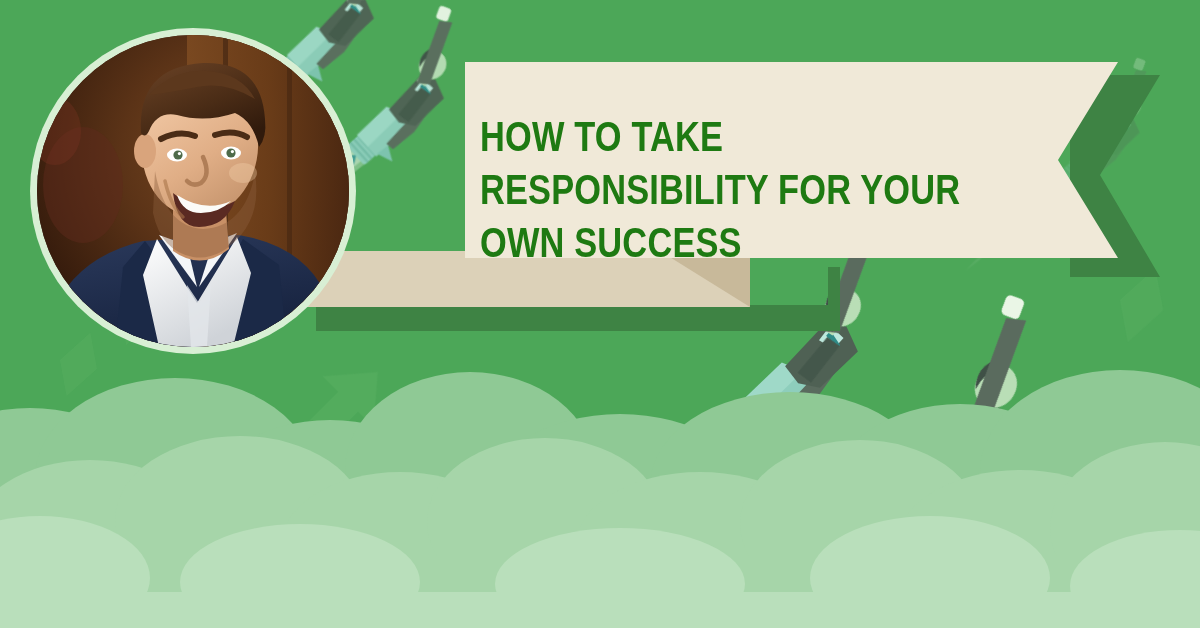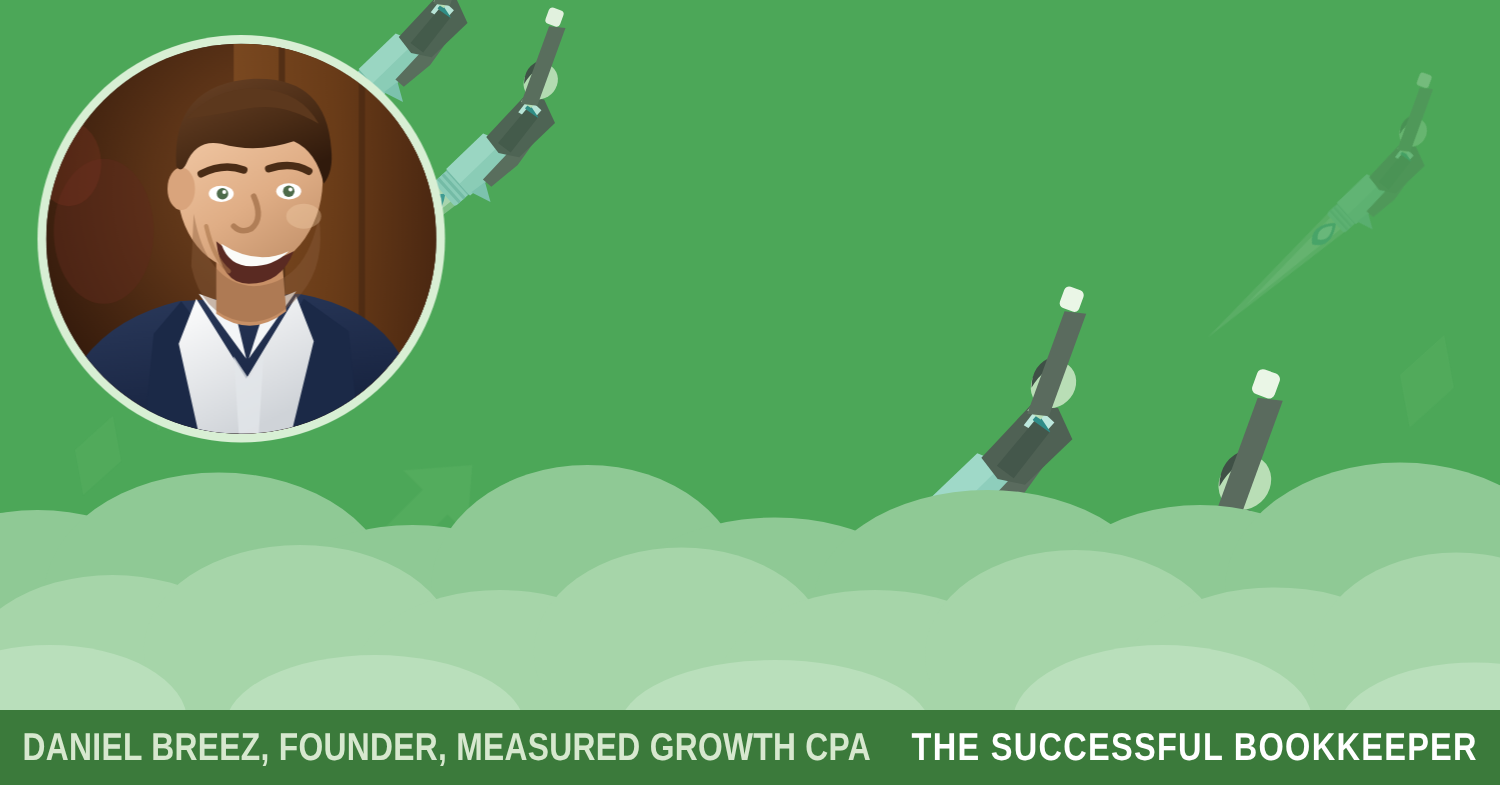--- a/index.html
+++ b/index.html
@@ -226,20 +226,37 @@
           <ellipse cx="300" cy="582" rx="120" ry="58"></ellipse>
           <ellipse cx="620" cy="584" rx="125" ry="56"></ellipse>
           <ellipse cx="930" cy="578" rx="120" ry="62"></ellipse>
           <ellipse cx="1180" cy="586" rx="110" ry="56"></ellipse>
           <rect x="0" y="592" width="1200" height="36"></rect>
         </g>
       </g>
     </g>
   </svg>
 
+  <div id="banner-group">
+    <svg width="920" height="280" viewBox="0 0 920 280" aria-hidden="true">
+
+      <path d="M 790 20 L 880 20 L 820 120 L 880 222 L 790 222 Z" fill="#3E8344"></path>
+
+      <path d="M 36 250 L 560 250 L 560 276 L 36 276 Z" fill="#3E8344"></path>
+      <path d="M 548 212 L 560 212 L 560 276 L 548 276 Z" fill="#3E8344"></path>
+
+      <path d="M 26 196 L 470 196 L 470 252 L 26 252 Z" fill="#DCD1B8"></path>
+
+      <path d="M 380 196 L 470 196 L 470 252 Z" fill="#C8B99A"></path>
+
+      <path d="M 185 7 L 838 7 L 778 105 L 838 203 L 185 203 Z" fill="#F0E9D8"></path>
+    </svg>
+    <div id="banner-title">How to take responsibility for your
+own success</div>
+  </div>
 
   <div id="portrait-wrap">
     <div id="portrait">
       <svg viewBox="0 0 312 312" preserveAspectRatio="xMidYMid slice" aria-hidden="true">
         <defs>
           <radialGradient id="roomBg" cx="62%" cy="38%" r="78%">
             <stop offset="0%" stop-color="#7A4A22"></stop>
             <stop offset="45%" stop-color="#5B3317"></stop>
             <stop offset="100%" stop-color="#2A1409"></stop>
           </radialGradient>
@@ -313,18 +330,14 @@
         <path d="M 136 158 q 30 26 62 8 q -10 26 -36 26 q -22 0 -26 -34 z" fill="#5A2A22"></path>
         <path d="M 140 160 q 28 18 54 6 q -12 12 -30 12 q -18 0 -24 -18 z" fill="#FBFBF8"></path>
 
         <path d="M 128 146 q 6 26 18 36" stroke="#A97449" stroke-width="3.5" fill="none" opacity="0.6" stroke-linecap="round"></path>
 
         <ellipse cx="206" cy="138" rx="14" ry="10" fill="#F7D3B0" opacity="0.35"></ellipse>
       </svg>
     </div>
   </div>
 
-  <div id="footer-bar">
-    <div id="speaker-name">Daniel Breez, Founder, Measured Growth CPA</div>
-    <div id="brand-name">The Successful Bookkeeper</div>
-  </div>
 
 </div>
 
 </body></html>

